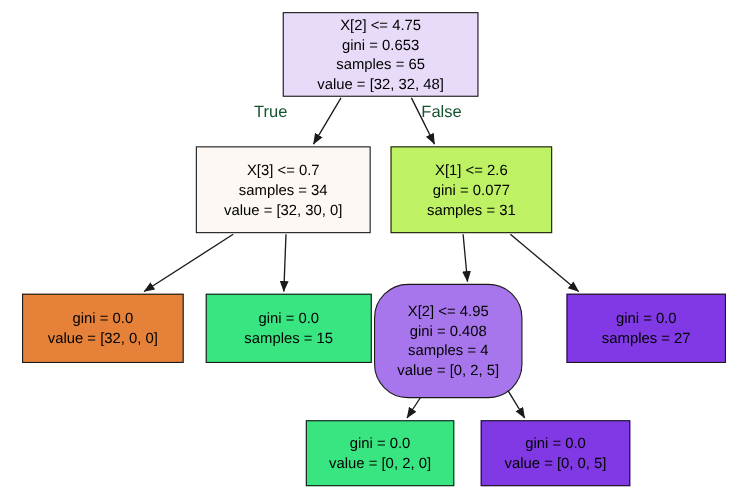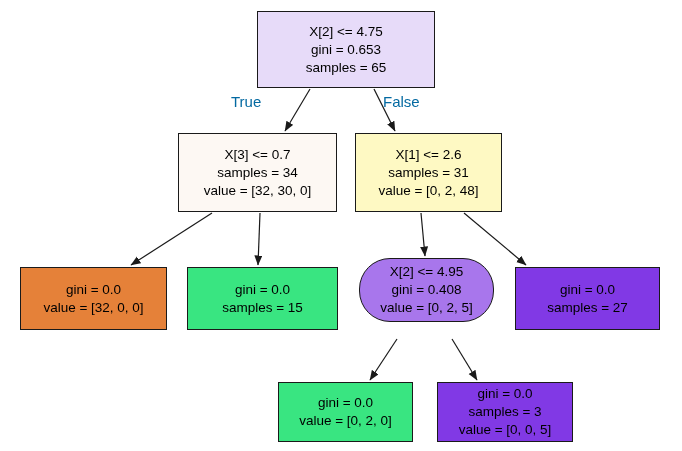--- a/index.html
+++ b/index.html
@@ -23,28 +23,28 @@
     color:#000;
     font-size:13.5px;
     line-height:18px;
     white-space:nowrap;
   }
   .n0{left:257px;top:11px;width:178px;height:77px;}
   .n1{left:178px;top:133px;width:159px;height:79px;}
   .n2{left:355px;top:133px;width:147px;height:79px;}
   .n3{left:20px; top:267px;width:147px;height:63px;}
   .n4{left:187px;top:267px;width:151px;height:63px;}
-  .n5{left:359px;top:258px;width:135px;height:64px;border-radius:31px;}
+  .n5{left:340px;top:258px;width:135px;height:104px;border-radius:31px;}
   .n6{left:515px;top:267px;width:145px;height:63px;}
   .n7{left:278px;top:382px;width:135px;height:60px;}
   .n8{left:437px;top:382px;width:136px;height:60px;}
   .edge-label{
     position:absolute;
     font-size:15px;
-    color:#0369a1;
+    color:#14532d;
   }
   .lbl-true{left:231px;top:93px;}
   .lbl-false{left:383px;top:93px;}
 </style>
 </head>
 <body>
 
 <div class="canvas">
 
   <svg class="edges" width="682" height="451" viewBox="0 0 682 451" xmlns="http://www.w3.org/2000/svg">
@@ -65,59 +65,60 @@
     </g>
   </svg>
 
   <div class="edge-label lbl-true">True</div>
   <div class="edge-label lbl-false">False</div>
 
   <div class="node n0" style="background-color: rgb(231, 219, 249);">
     <span>X[2] &lt;= 4.75</span>
     <span>gini = 0.653</span>
     <span>samples = 65</span>
+    <span>value = [32, 32, 48]</span>
   </div>
 
   <div class="node n1" style="background-color: rgb(253, 248, 243);">
     <span>X[3] &lt;= 0.7</span>
     <span>samples = 34</span>
     <span>value = [32, 30, 0]</span>
   </div>
 
-  <div class="node n2" style="background-color: #fef9c3;">
+  <div class="node n2" style="background-color: #bef264;">
     <span>X[1] &lt;= 2.6</span>
+    <span>gini = 0.077</span>
     <span>samples = 31</span>
-    <span>value = [0, 2, 48]</span>
   </div>
 
   <div class="node n3" style="background-color: rgb(229, 129, 57);">
     <span>gini = 0.0</span>
     <span>value = [32, 0, 0]</span>
   </div>
 
   <div class="node n4" style="background-color: rgb(57, 229, 129);">
     <span>gini = 0.0</span>
     <span>samples = 15</span>
   </div>
 
   <div class="node n5" style="background-color: rgb(168, 118, 236);">
     <span>X[2] &lt;= 4.95</span>
     <span>gini = 0.408</span>
+    <span>samples = 4</span>
     <span>value = [0, 2, 5]</span>
   </div>
 
   <div class="node n6" style="background-color: rgb(129, 57, 229);">
     <span>gini = 0.0</span>
     <span>samples = 27</span>
   </div>
 
   <div class="node n7" style="background-color: rgb(57, 229, 129);">
     <span>gini = 0.0</span>
     <span>value = [0, 2, 0]</span>
   </div>
 
   <div class="node n8" style="background-color: rgb(129, 57, 229);">
     <span>gini = 0.0</span>
-    <span>samples = 3</span>
     <span>value = [0, 0, 5]</span>
   </div>
 
 </div>
 
 </body></html>

